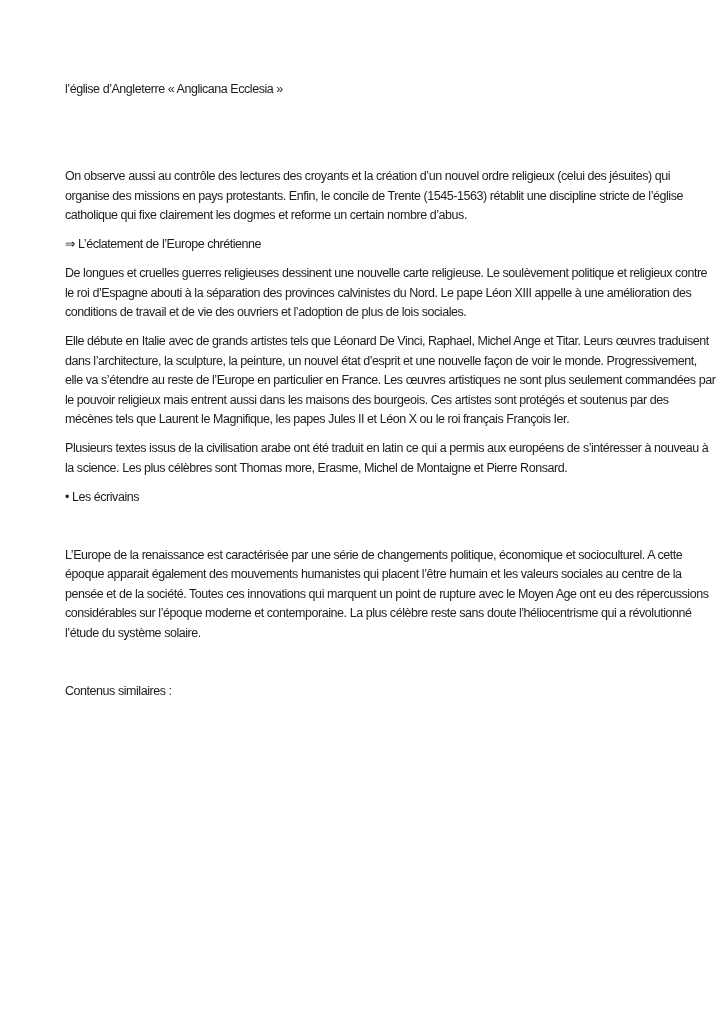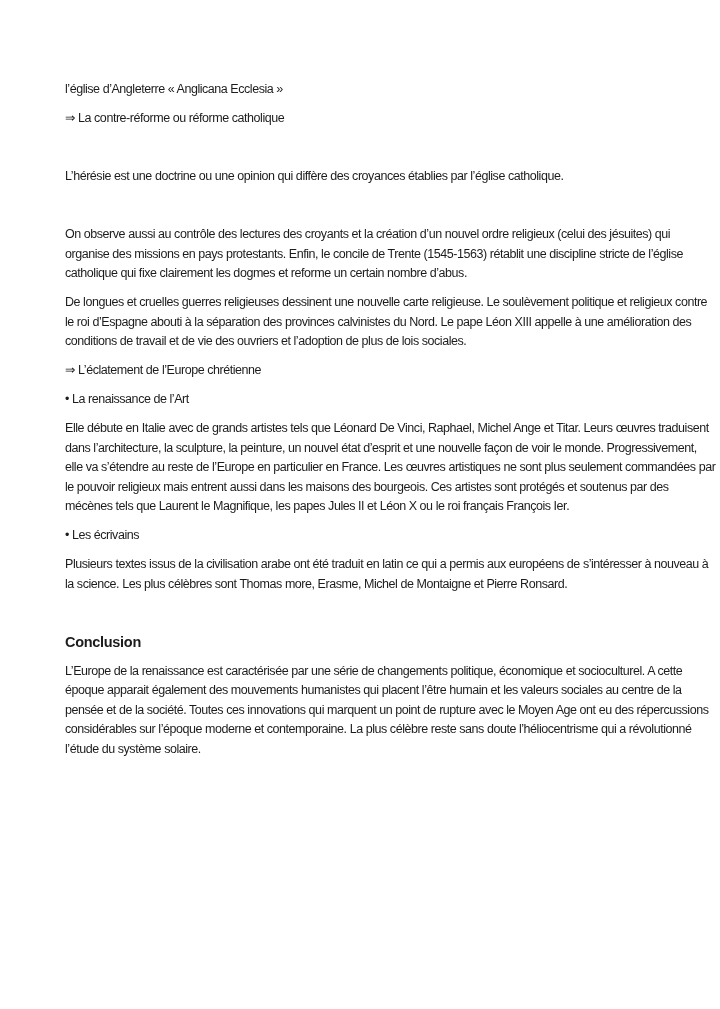--- a/index.html
+++ b/index.html
@@ -40,29 +40,26 @@
     line-height: 19.5px;
     letter-spacing: -0.3px;
   }
 </style>
 </head>
 <body>
 
 <div class="page" style="background: rgb(255, 255, 255);">
   <div class="doc-body" style="color: rgb(28, 28, 28);">
       <p class="body">l’église d’Angleterre « Anglicana Ecclesia »</p>
-      <p class="body">⇒ La contre-réforme ou réforme catholique</p>
       <p class="blank"></p>
-      <p class="body">L’hérésie est une doctrine ou une opinion qui diffère des croyances établies par l’église catholique.</p>
       <p class="blank"></p>
       <p class="body">On observe aussi au contrôle des lectures des croyants et la création d’un nouvel ordre religieux (celui des jésuites) qui organise des missions en pays protestants. Enfin, le concile de Trente (1545-1563) rétablit une discipline stricte de l’église catholique qui fixe clairement les dogmes et reforme un certain nombre d’abus.</p>
+      <p class="body">⇒ L’éclatement de l’Europe chrétienne</p>
       <p class="body">De longues et cruelles guerres religieuses dessinent une nouvelle carte religieuse. Le soulèvement politique et religieux contre le roi d’Espagne abouti à la séparation des provinces calvinistes du Nord. Le pape Léon XIII appelle à une amélioration des conditions de travail et de vie des ouvriers et l’adoption de plus de lois sociales.</p>
-      <p class="body">⇒ L’éclatement de l’Europe chrétienne</p>
-      <p class="body">• La renaissance de l’Art</p>
       <p class="body">Elle débute en Italie avec de grands artistes tels que Léonard De Vinci, Raphael, Michel Ange et Titar. Leurs œuvres traduisent dans l’architecture, la sculpture, la peinture, un nouvel état d’esprit et une nouvelle façon de voir le monde. Progressivement, elle va s’étendre au reste de l’Europe en particulier en France. Les œuvres artistiques ne sont plus seulement commandées par le pouvoir religieux mais entrent aussi dans les maisons des bourgeois. Ces artistes sont protégés et soutenus par des mécènes tels que Laurent le Magnifique, les papes Jules II et Léon X ou le roi français François Ier.</p>
+      <p class="body">Plusieurs textes issus de la civilisation arabe ont été traduit en latin ce qui a permis aux européens de s’intéresser à nouveau à la science. Les plus célèbres sont Thomas more, Erasme, Michel de Montaigne et Pierre Ronsard.</p>
       <p class="body">• Les écrivains</p>
-      <p class="body">Plusieurs textes issus de la civilisation arabe ont été traduit en latin ce qui a permis aux européens de s’intéresser à nouveau à la science. Les plus célèbres sont Thomas more, Erasme, Michel de Montaigne et Pierre Ronsard.</p>
       <p class="blank"></p>
-      <p class="heading">Conclusion</p>
       <p class="body">L’Europe de la renaissance est caractérisée par une série de changements politique, économique et socioculturel. A cette époque apparait également des mouvements humanistes qui placent l’être humain et les valeurs sociales au centre de la pensée et de la société. Toutes ces innovations qui marquent un point de rupture avec le Moyen Age ont eu des répercussions considérables sur l’époque moderne et contemporaine. La plus célèbre reste sans doute l’héliocentrisme qui a révolutionné l’étude du système solaire.</p>
       <p class="blank"></p>
+      <p class="body">Contenus similaires :</p>
     </div>
 </div>
 
 </body></html>

